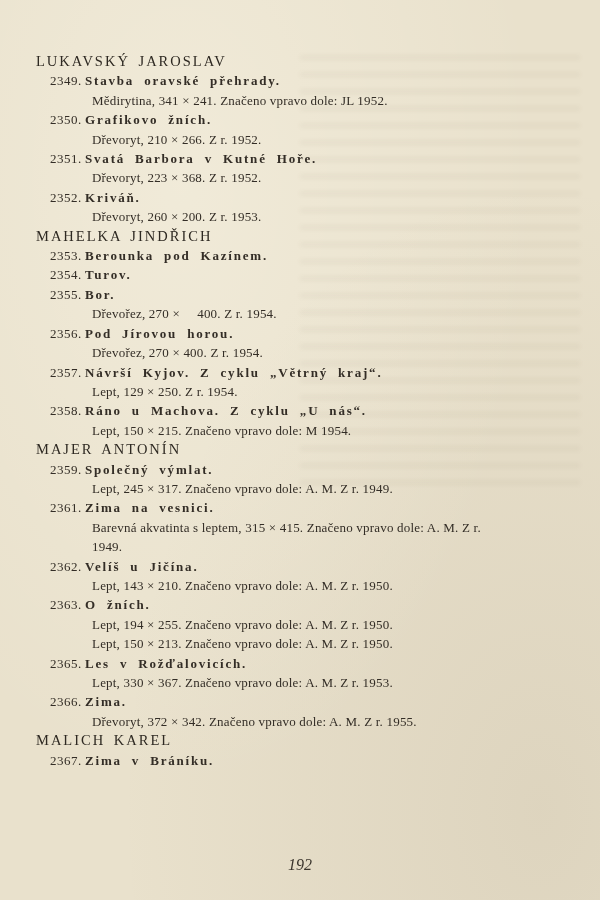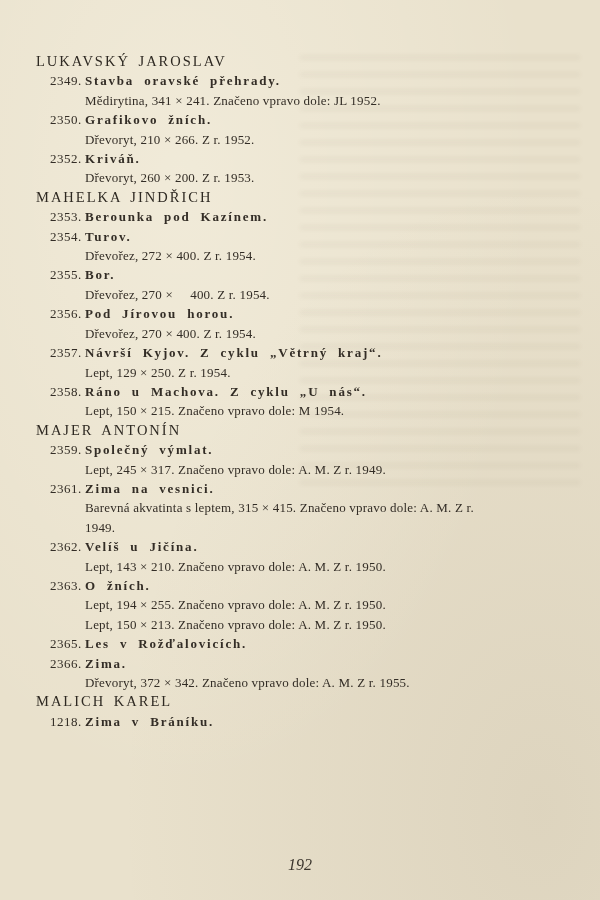--- a/index.html
+++ b/index.html
@@ -63,20 +63,21 @@
     width: 35px;
     letter-spacing: 0.5px;
   }
   .entry .title {
     letter-spacing: 1.8px;
     word-spacing: 5px;
     font-weight: bold;
   }
   .entry .detail {
     letter-spacing: 0.2px;
+    margin-left: 7px;
   }
   .page-number {
     position: absolute;
     bottom: 26px;
     left: 0;
     width: 100%;
     text-align: center;
     font-style: italic;
     font-size: 16px;
     color: #3a342c;
@@ -92,30 +93,33 @@
     <div class="artist">LUKAVSKÝ JAROSLAV</div>
     <div class="entry">
       <div class="entry-line"><span class="num">2349.</span><span class="title">Stavba oravské přehrady.</span></div>
       <div class="detail">Mědirytina, 341 × 241. Značeno vpravo dole: JL 1952.</div>
     </div>
     <div class="entry">
       <div class="entry-line"><span class="num">2350.</span><span class="title">Grafikovo žních.</span></div>
       <div class="detail">Dřevoryt, 210 × 266. Z r. 1952.</div>
     </div>
     <div class="entry">
+      <div class="entry-line"><span class="num">2351.</span><span class="title">Svatá Barbora v Kutné Hoře.</span></div>
+      <div class="detail">Dřevoryt, 223 × 368. Z r. 1952.</div>
+    </div>
+    <div class="entry">
       <div class="entry-line"><span class="num">2352.</span><span class="title">Kriváň.</span></div>
       <div class="detail">Dřevoryt, 260 × 200. Z r. 1953.</div>
     </div>
     <div class="artist">MAHELKA JINDŘICH</div>
     <div class="entry">
       <div class="entry-line"><span class="num">2353.</span><span class="title">Berounka pod Kazínem.</span></div>
     </div>
     <div class="entry">
       <div class="entry-line"><span class="num">2354.</span><span class="title">Turov.</span></div>
-      <div class="detail">Dřevořez, 272 × 400. Z r. 1954.</div>
     </div>
     <div class="entry">
       <div class="entry-line"><span class="num">2355.</span><span class="title">Bor.</span></div>
       <div class="detail">Dřevořez, 270 ×&nbsp;&nbsp;&nbsp;&nbsp;&nbsp;400. Z r. 1954.</div>
     </div>
     <div class="entry">
       <div class="entry-line"><span class="num">2356.</span><span class="title">Pod Jírovou horou.</span></div>
       <div class="detail">Dřevořez, 270 × 400. Z r. 1954.</div>
     </div>
     <div class="entry">
@@ -142,24 +146,25 @@
     </div>
     <div class="entry">
       <div class="entry-line"><span class="num">2363.</span><span class="title">O žních.</span></div>
       <div class="detail">Lept, 194 × 255. Značeno vpravo dole: A. M. Z r. 1950.</div>
     </div>
     <div class="entry">
       <div class="detail">Lept, 150 × 213. Značeno vpravo dole: A. M. Z r. 1950.</div>
     </div>
     <div class="entry">
       <div class="entry-line"><span class="num">2365.</span><span class="title">Les v Rožďalovicích.</span></div>
+      <div class="detail">Lept, 330 × 367. Značeno vpravo dole: A. M. Z r. 1953.</div>
     </div>
     <div class="entry">
       <div class="entry-line"><span class="num">2366.</span><span class="title">Zima.</span></div>
       <div class="detail">Dřevoryt, 372 × 342. Značeno vpravo dole: A. M. Z r. 1955.</div>
     </div>
     <div class="artist">MALICH KAREL</div>
     <div class="entry">
-      <div class="entry-line"><span class="num">1218.</span><span class="title">Zima v Bráníku.</span></div>
+      <div class="entry-line"><span class="num">2367.</span><span class="title">Zima v Bráníku.</span></div>
     </div>
   </main>
 
 <div class="page-number">192</div>
 
 </body></html>

